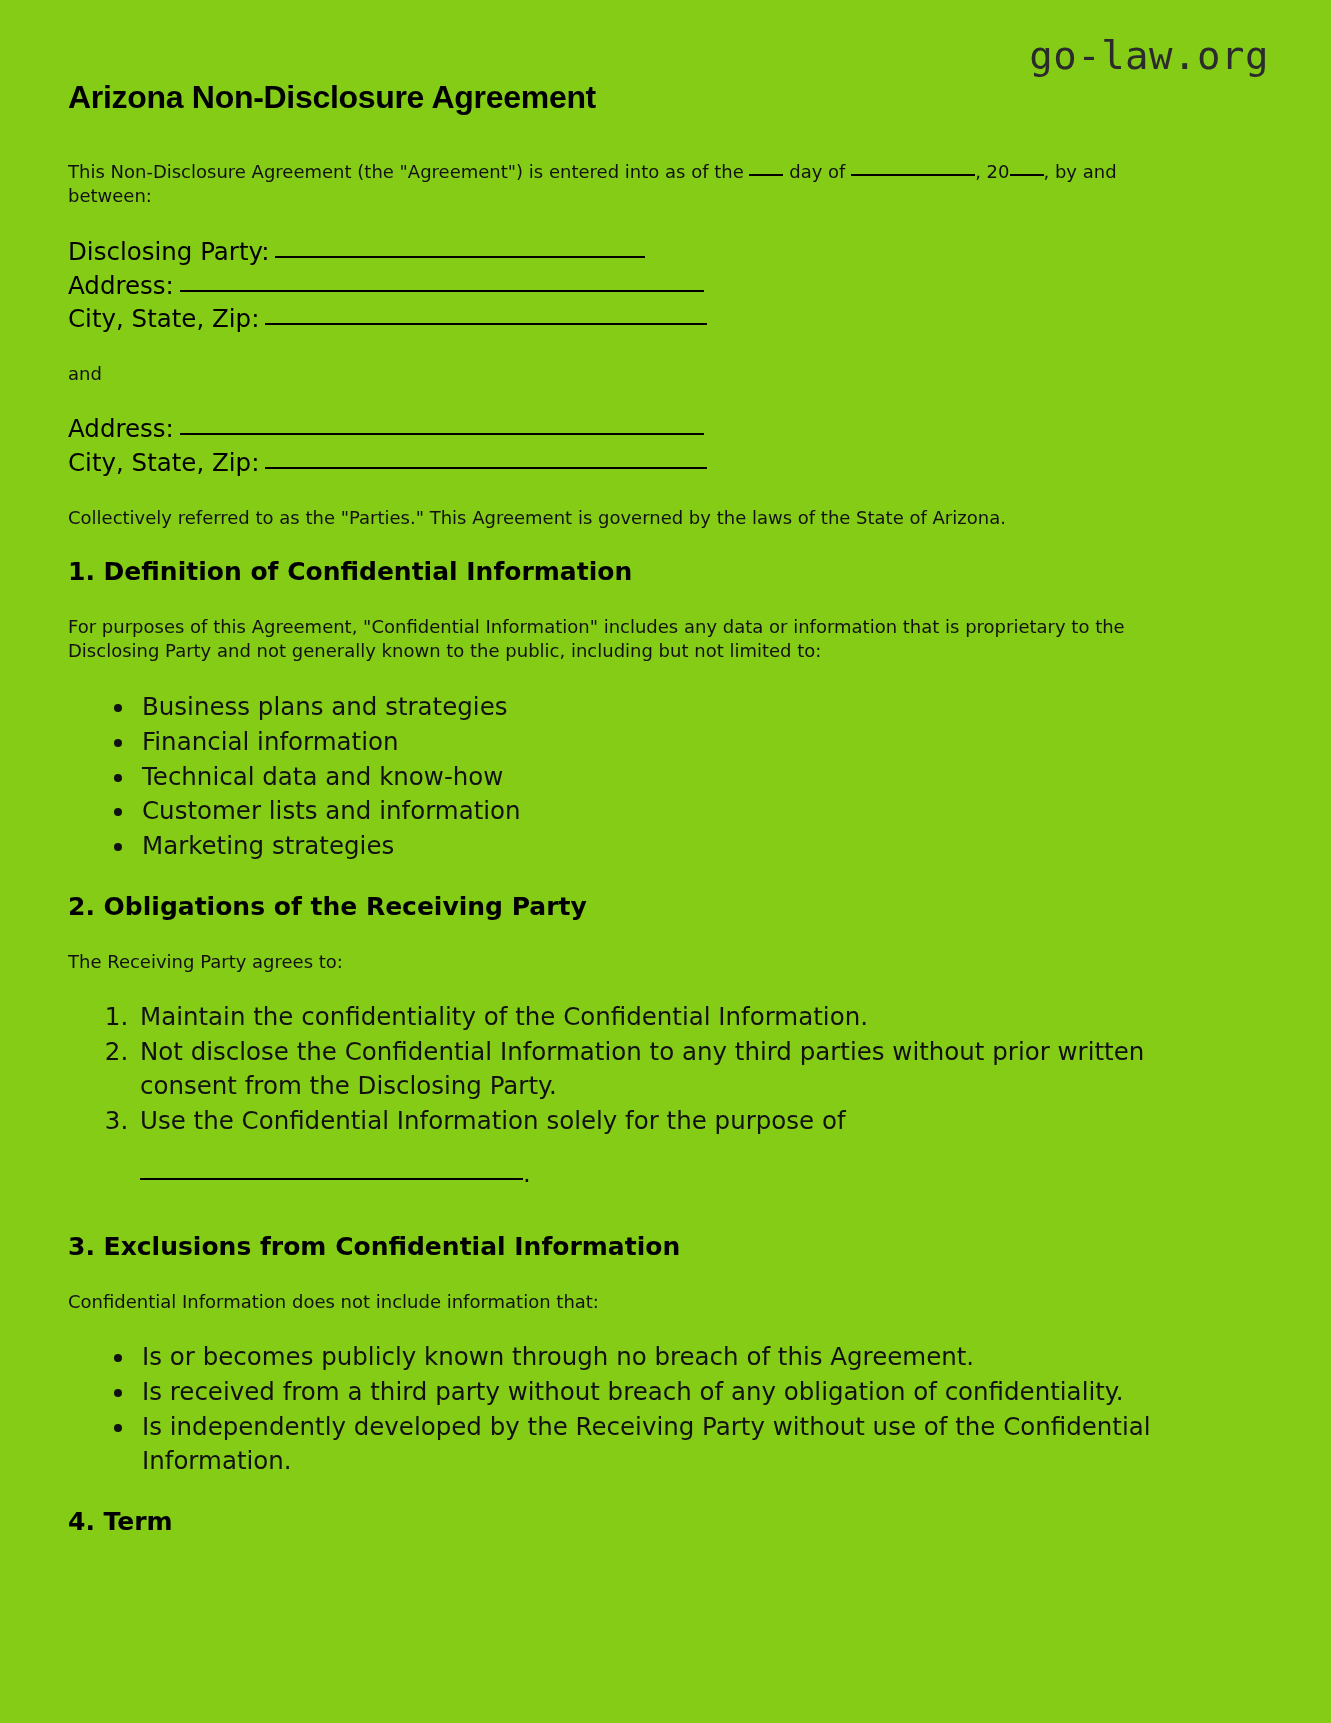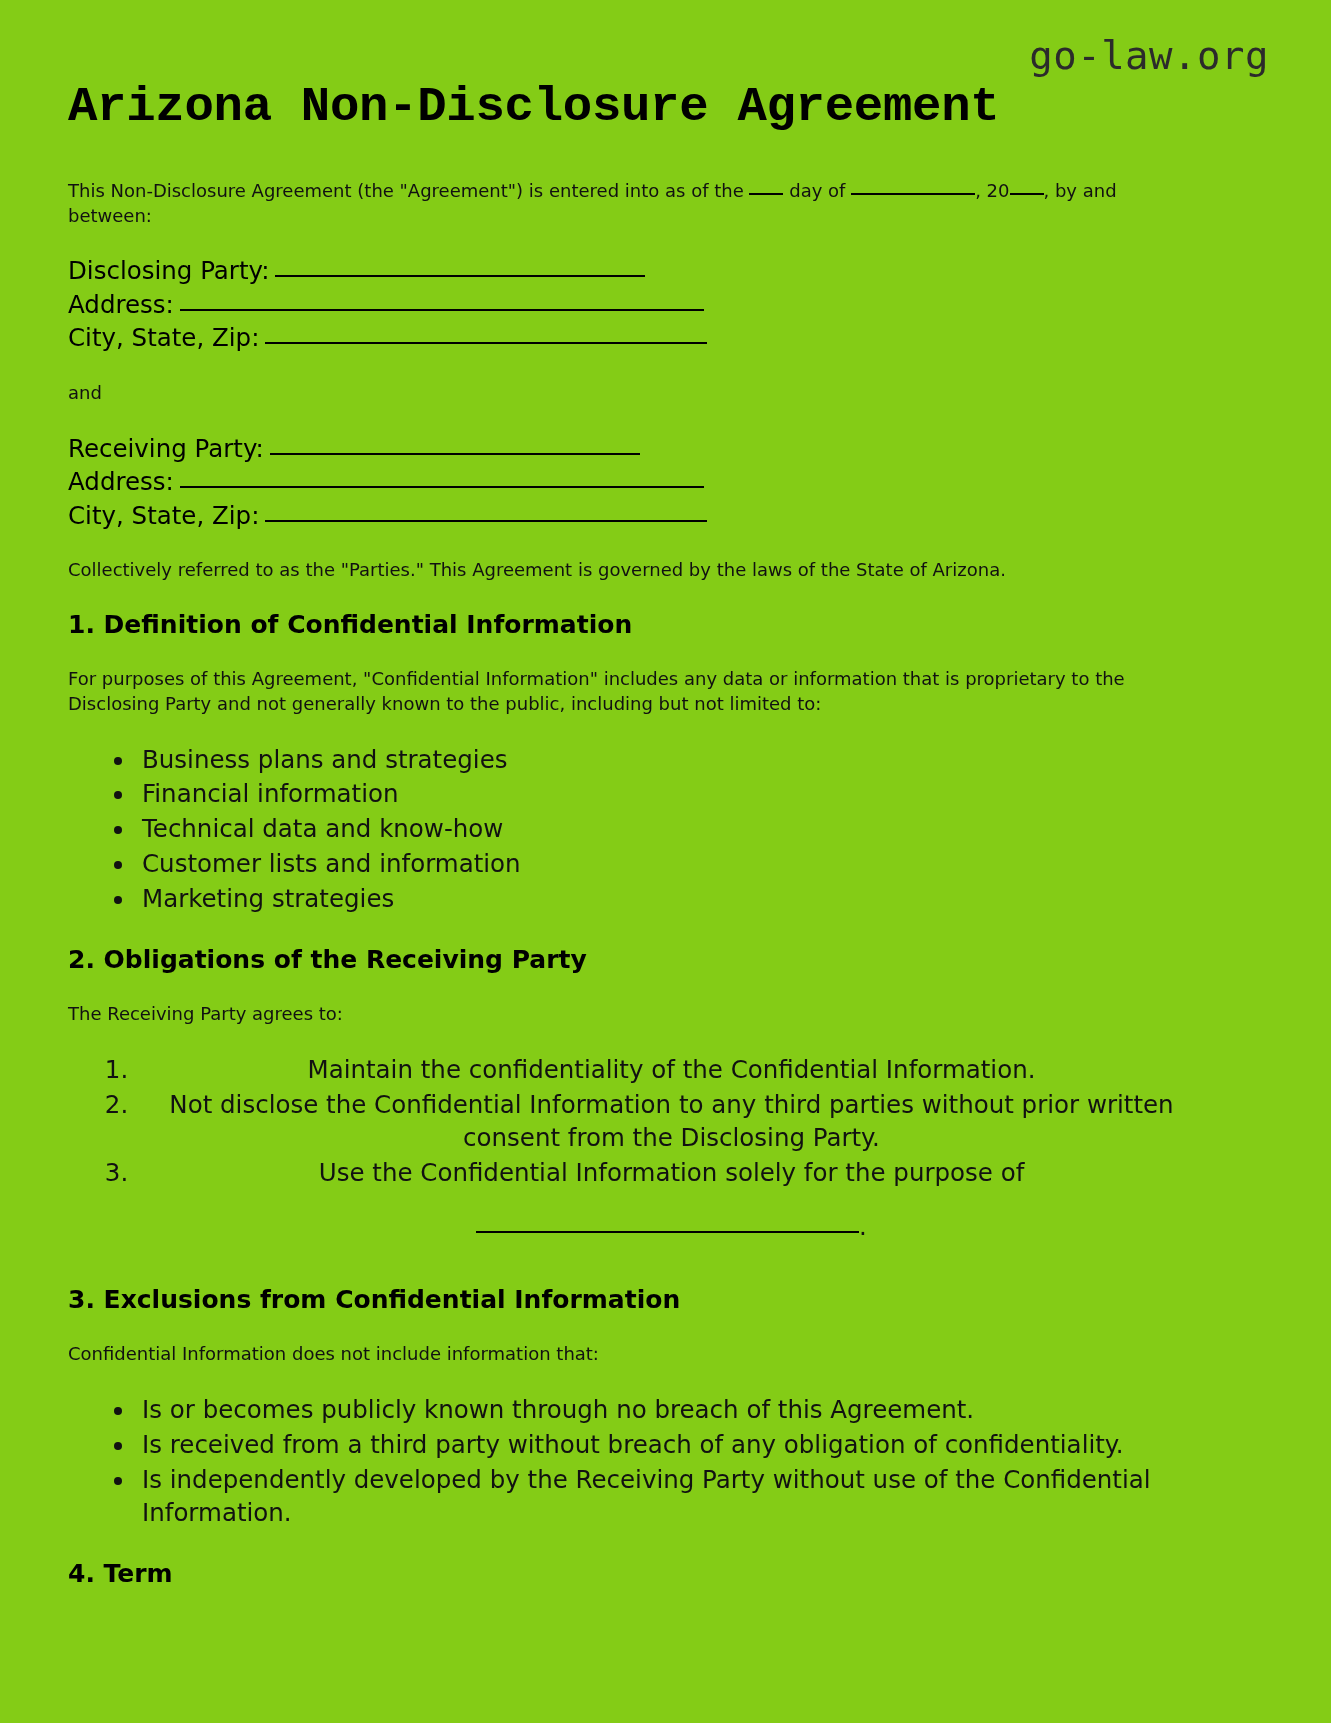--- a/index.html
+++ b/index.html
@@ -30,22 +30,22 @@
     line-height: 1;
     white-space: nowrap;
   }
   .content {
     position: absolute;
     left: 68px;
     top: 80px;
     width: 1135px;
   }
   h1.doc-title {
-    font-family: Liberation Mono, monospace;
-    font-size: 49px;
+    font-family: Liberation Sans, sans-serif;
+    font-size: 32px;
     font-weight: bold;
     margin: 0 0 44px 0;
     line-height: 1.12;
     letter-spacing: -0.3px;
     color: #000000;
   }
   p.para {
     font-size: 18px;
     line-height: 1.37;
     margin: 0 0 26px 0;
@@ -94,21 +94,21 @@
     color: #000000;
   }
   ul.doc-list, ol.doc-list {
     font-size: 24.5px;
     line-height: 1.38;
     margin: 16px 0 28px 0;
     padding-left: 68px;
     color: #111111;
   }
   ul.doc-list { list-style-type: disc; }
-  ol.doc-list { list-style-type: decimal; text-align: center; }
+  ol.doc-list { list-style-type: decimal; }
   ul.doc-list li, ol.doc-list li {
     margin: 0 0 1px 0;
     padding-left: 6px;
   }
   ol.doc-list li { padding-left: 4px; }
   li .cont-blank-wrap {
     display: block;
     margin-top: 20px;
   }
   .spacer-12 { height: 12px; }
@@ -128,21 +128,20 @@
 
     <div class="party-block">
       <div class="party-line"><span class="party-label-strong">Disclosing Party:</span><span class="blankline b-party"></span></div>
       <div class="party-line"><span>Address:</span><span class="blankline b-addr"></span></div>
       <div class="party-line"><span>City, State, Zip:</span><span class="blankline b-city"></span></div>
     </div>
 
     <p class="para">and</p>
 
     <div class="party-block">
-      <div class="party-line"><span class="party-label-strong">Receiving Party:</span><span class="blankline b-party"></span></div>
       <div class="party-line"><span>Address:</span><span class="blankline b-addr"></span></div>
       <div class="party-line"><span>City, State, Zip:</span><span class="blankline b-city"></span></div>
     </div>
 
     <p class="para">Collectively referred to as the "Parties." This Agreement is governed by the laws of the State of Arizona.</p>
 
     <h2 class="section-head">1. Definition of Confidential Information</h2>
     <p class="para">For purposes of this Agreement, "Confidential Information" includes any data or information that is proprietary to the Disclosing Party and not generally known to the public, including but not limited to:</p>
     <ul class="doc-list">
       <li>Business plans and strategies</li>

